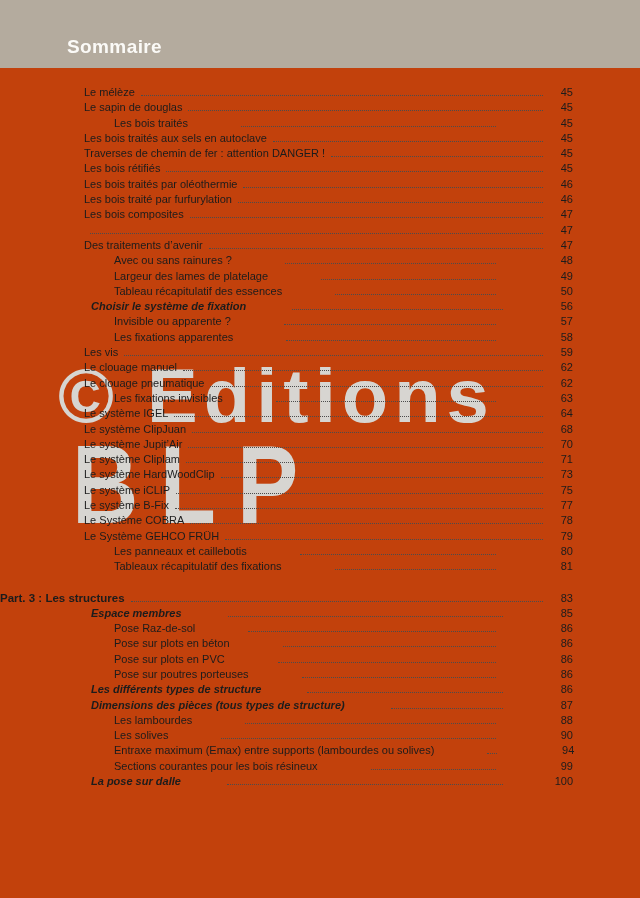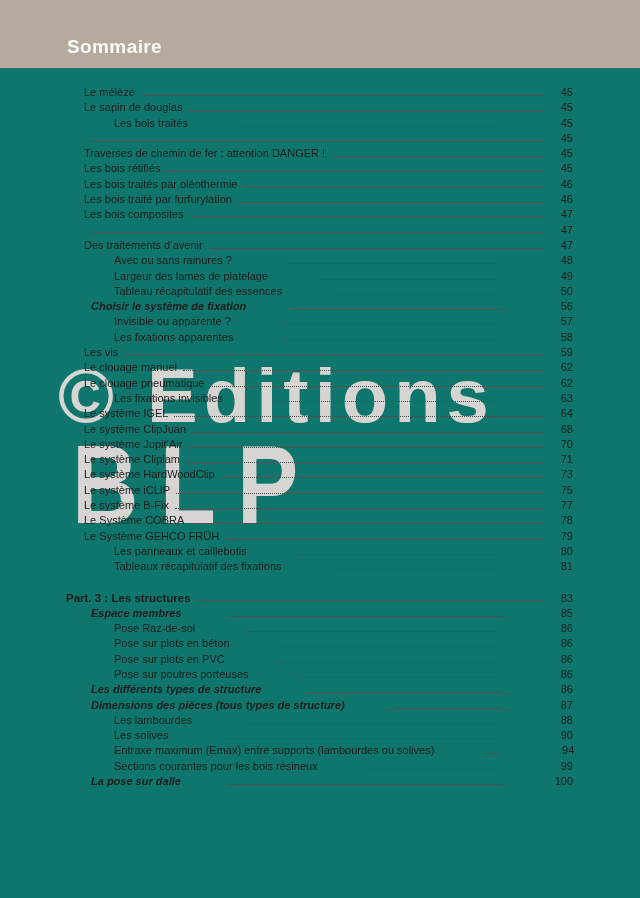--- a/index.html
+++ b/index.html
@@ -4,21 +4,21 @@
 <style>
   html, body {
     margin: 0;
     padding: 0;
     background: #ffffff;
   }
   .page {
     position: relative;
     width: 640px;
     height: 898px;
-    background: #0f766e;
+    background: #c2410c;
     overflow: hidden;
     font-family: "Liberation Sans", sans-serif;
   }
   
   .header-band {
     position: absolute;
     top: 0; left: 0;
     width: 640px;
     height: 68px;
     background: #b4ab9e;
@@ -71,21 +71,21 @@
   .toc-row {
     display: flex;
     align-items: baseline;
     height: 15.3px;
     line-height: 15.3px;
     font-size: 11px;
     color: #1c1c1c;
     padding-right: 67px;
     cursor: pointer;
   }
-  .toc-row.level-0 { padding-left: 66px;  font-weight: bold; font-size: 11.5px; }
+  .toc-row.level-0 {  font-weight: bold; font-size: 11.5px; }
   .toc-row.level-1 { padding-left: 91px;  font-weight: bold; font-style: italic; gap: 40px; }
   .toc-row.level-2 { padding-left: 114px; gap: 47px; }
   .toc-row.level-3 { padding-left: 84px; }
   .toc-label {
     white-space: nowrap;
   }
   .toc-leader {
     flex: 1;
     border-bottom: 1.5px dotted #4c4c4c;
     margin: 0 6px 2px 6px;
@@ -124,20 +124,21 @@
         <span class="toc-label">Le sapin de douglas</span>
         <span class="toc-leader"></span>
         <span class="toc-page">45</span>
       </div>
       <div class="toc-row level-2">
         <span class="toc-label">Les bois traités</span>
         <span class="toc-leader"></span>
         <span class="toc-page">45</span>
       </div>
       <div class="toc-row level-3">
+        <span class="toc-label">Les bois traités aux sels en autoclave</span>
         <span class="toc-leader"></span>
         <span class="toc-page">45</span>
       </div>
       <div class="toc-row level-3">
         <span class="toc-label">Traverses de chemin de fer : attention DANGER !</span>
         <span class="toc-leader"></span>
         <span class="toc-page">45</span>
       </div>
       <div class="toc-row level-3">
         <span class="toc-label">Les bois rétifiés</span>

